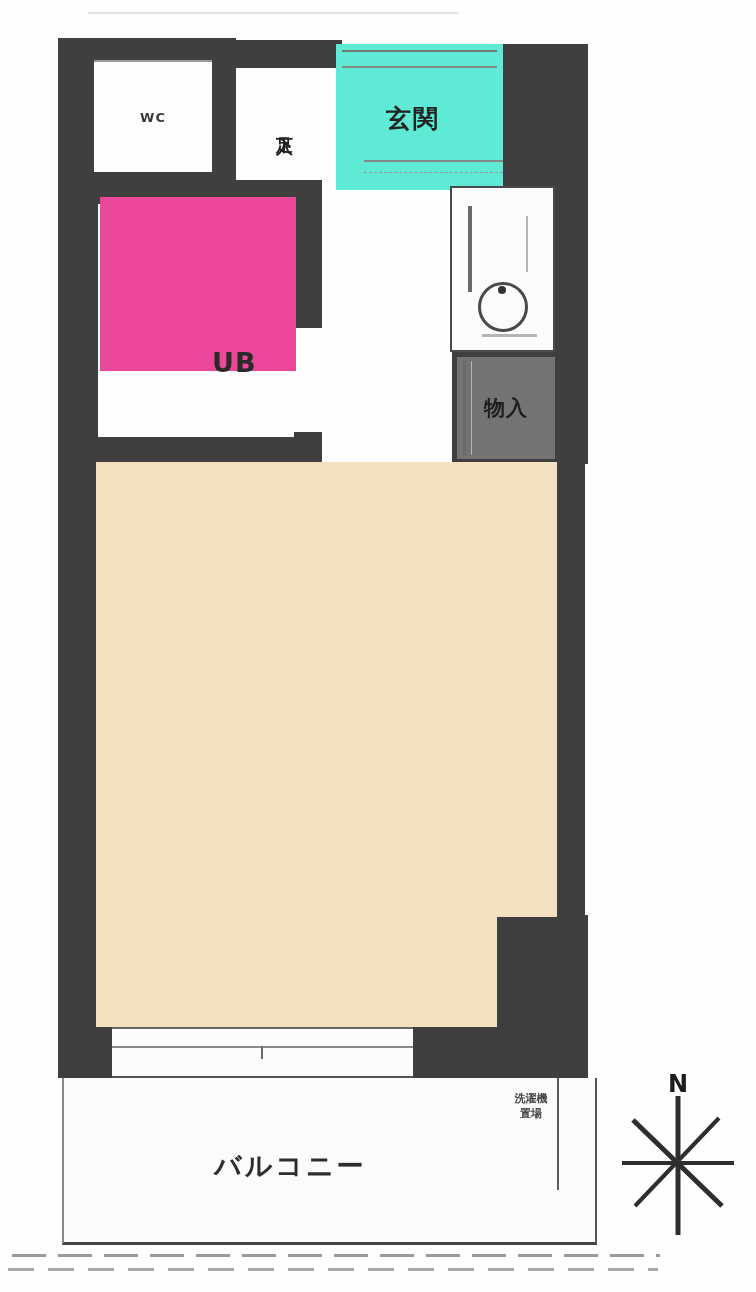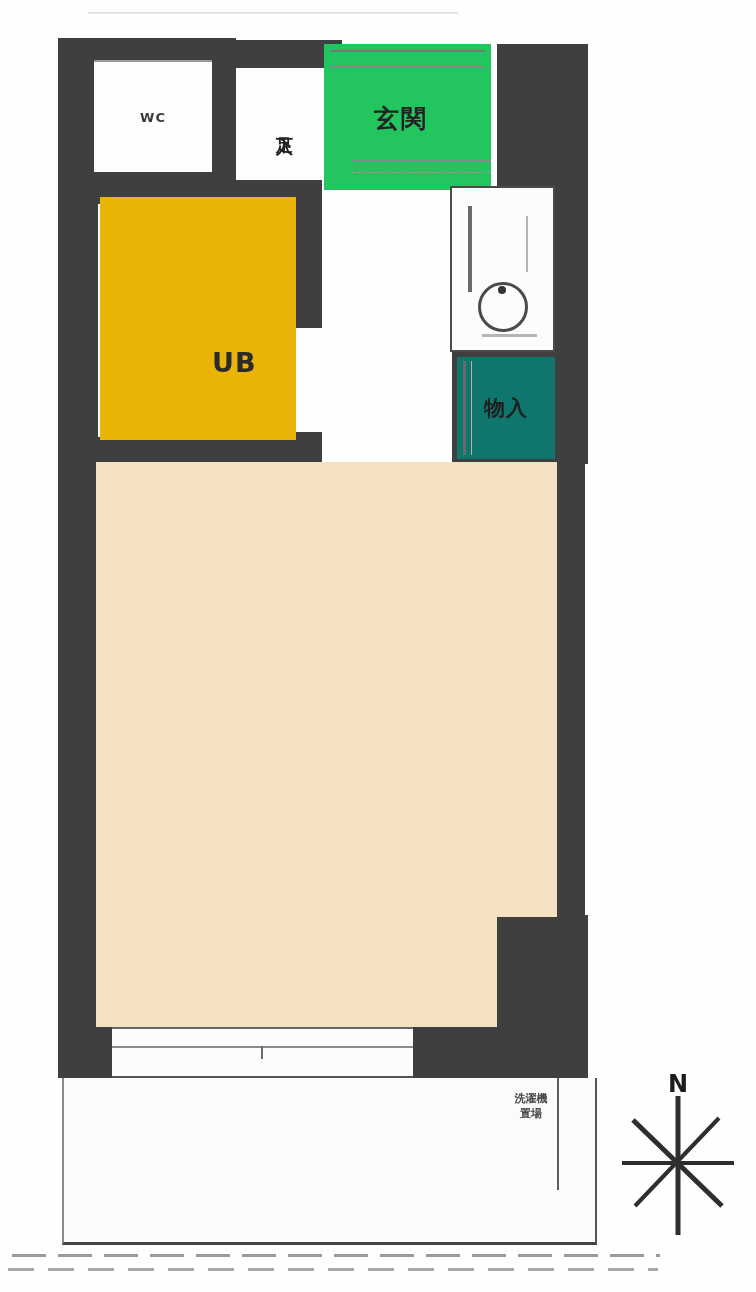--- a/index.html
+++ b/index.html
@@ -41,55 +41,56 @@
   <div class="wall" style="left:413px;top:1025px;width:175px;height:53px;"></div>
 
   <div class="room" style="left:94px;top:60px;width:118px;height:110px;background:#fdfdfd;border-top:2px solid #999;display:flex;align-items:center;justify-content:center;">
     <span class="lbl" style="position:static;font-size:13px;font-weight:bold;color:#3a3a3a;letter-spacing:1px;">WC</span>
   </div>
 
   <div class="room" style="left:236px;top:68px;width:96px;height:112px;background:#fdfdfd;display:flex;align-items:center;justify-content:center;">
     <span class="lbl vertical-text" style="position:static;font-size:17px;font-weight:bold;color:#222;line-height:1.05;">下足入</span>
   </div>
 
-  <div class="room" style="left:324px;top:44px;width:167px;height:146px;background:#22c55e;">
+  <div class="room" style="left:336px;top:44px;width:167px;height:146px;background:#5eead4;">
 
     <div style="position:absolute;left:6px;top:6px;width:155px;height:14px;border-top:2px solid #777;border-bottom:2px solid #888;"></div>
     <span class="lbl" style="left:50px;top:58px;font-size:25px;font-weight:bold;color:#222;letter-spacing:2px;">玄関</span>
 
     <div style="position:absolute;left:28px;top:116px;width:139px;height:10px;border-top:2px solid #888;border-bottom:1px dashed #9a9a9a;"></div>
   </div>
 
   <div class="room" style="left:450px;top:186px;width:105px;height:166px;background:#fcfcfc;border:2px solid #4a4a4a;box-sizing:border-box;">
     <div class="thinline" style="left:16px;top:18px;width:4px;height:86px;"></div>
     <div class="faintline" style="left:74px;top:28px;width:2px;height:56px;"></div>
     <div style="position:absolute;left:26px;top:94px;width:50px;height:50px;border:3px solid #4a4a4a;border-radius:50%;box-sizing:border-box;"></div>
     <div style="position:absolute;left:46px;top:98px;width:8px;height:8px;background:#333;border-radius:50%;"></div>
     <div class="faintline" style="left:30px;top:146px;width:55px;height:3px;"></div>
   </div>
 
-  <div class="room" style="left:452px;top:352px;width:108px;height:112px;background:#0f766e;border:5px solid #3f3f3f;box-sizing:border-box;display:flex;align-items:center;justify-content:center;">
+  <div class="room" style="left:452px;top:352px;width:108px;height:112px;background:#737373;border:5px solid #3f3f3f;box-sizing:border-box;display:flex;align-items:center;justify-content:center;">
     <div class="thinline" style="left:6px;top:4px;width:3px;height:94px;"></div>
     <div class="faintline" style="left:14px;top:4px;width:1px;height:94px;"></div>
     <span class="lbl" style="position:static;font-size:21px;font-weight:bold;color:#1e1e1e;letter-spacing:1px;">物入</span>
   </div>
 
-  <div class="room" style="left:100px;top:197px;width:196px;height:243px;background:#eab308;">
+  <div class="room" style="left:100px;top:197px;width:196px;height:174px;background:#ec4899;">
     <span class="lbl" style="left:112px;top:150px;font-size:27px;font-weight:bold;color:#2b2b2b;letter-spacing:1px;">UB</span>
   </div>
 
   <div class="room" style="left:96px;top:462px;width:461px;height:455px;background:#f3e1c2;"></div>
   <div class="room" style="left:96px;top:915px;width:401px;height:112px;background:#f3e1c2;"></div>
 
   <div class="room" style="left:112px;top:1027px;width:301px;height:51px;background:#fcfcfc;border-top:2px solid #666;border-bottom:2px solid #555;box-sizing:border-box;">
     <div class="thinline" style="left:0;top:17px;width:301px;height:2px;background:#8a8a8a;"></div>
     <div class="thinline" style="left:149px;top:17px;width:2px;height:13px;"></div>
   </div>
 
   <div class="room" style="left:62px;top:1078px;width:535px;height:167px;background:#fbfbfb;border-left:2px solid #8a8a8a;border-right:2px solid #555;border-bottom:3px solid #444;box-sizing:border-box;">
+    <span class="lbl" style="left:150px;top:70px;font-size:27px;font-weight:bold;color:#2e2e2e;letter-spacing:3px;">バルコニー</span>
     <div style="position:absolute;left:428px;top:14px;width:78px;text-align:center;color:#474747;font-size:11px;line-height:1.35;font-weight:bold;">
       <div>洗濯機</div>
       <div>置場</div>
     </div>
     <div class="thinline" style="left:493px;top:0;width:2px;height:112px;background:#5c5c5c;"></div>
   </div>
 
   <div style="position:absolute;left:12px;top:1254px;width:648px;height:3px;background:repeating-linear-gradient(90deg,#9a9a9a 0 34px,transparent 34px 46px);"></div>
   <div style="position:absolute;left:8px;top:1268px;width:650px;height:3px;background:repeating-linear-gradient(90deg,#a8a8a8 0 26px,transparent 26px 40px);"></div>
 

